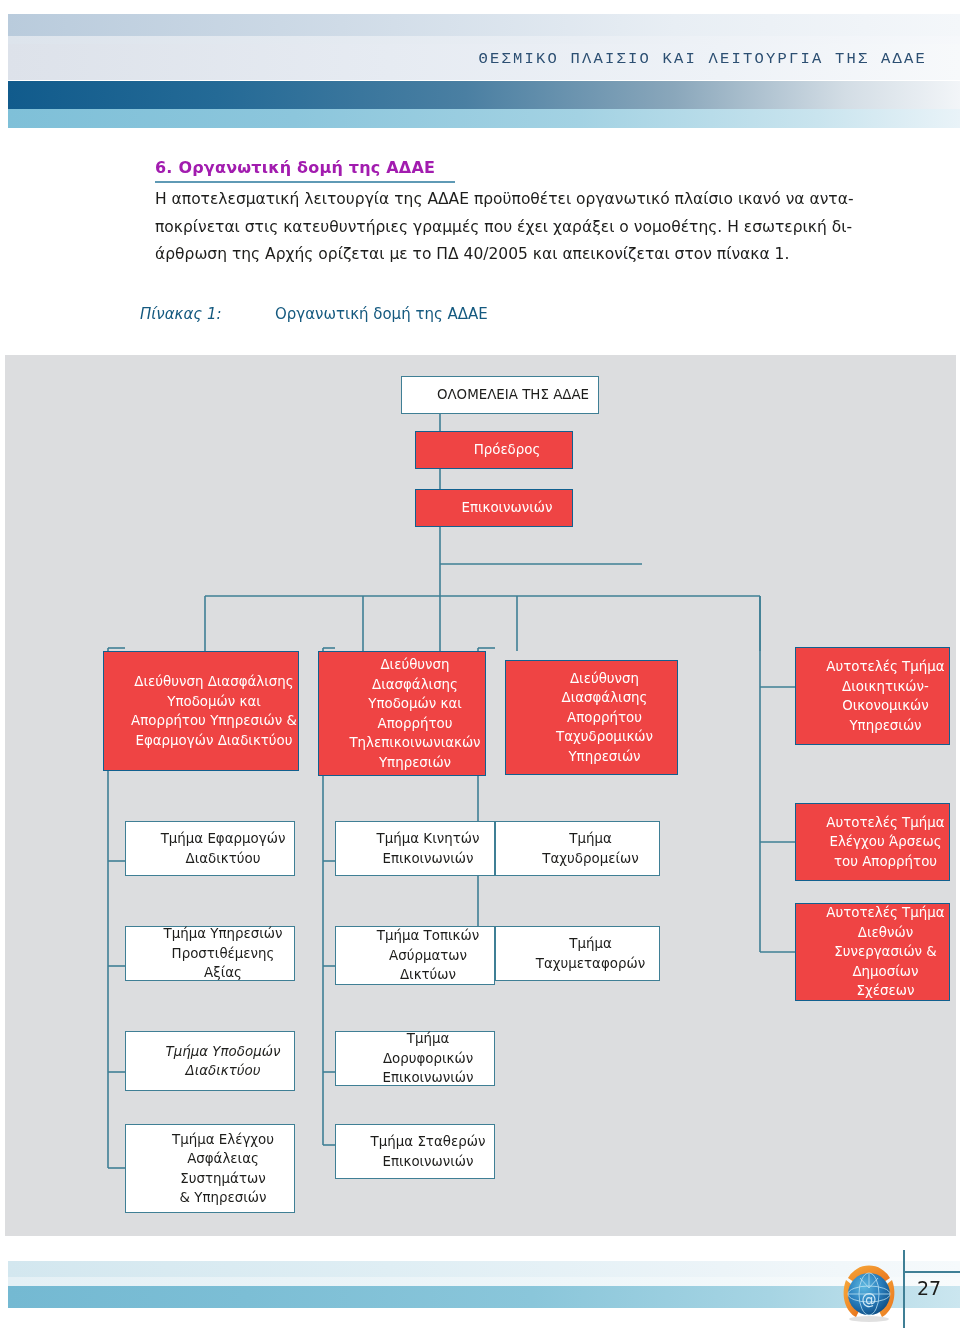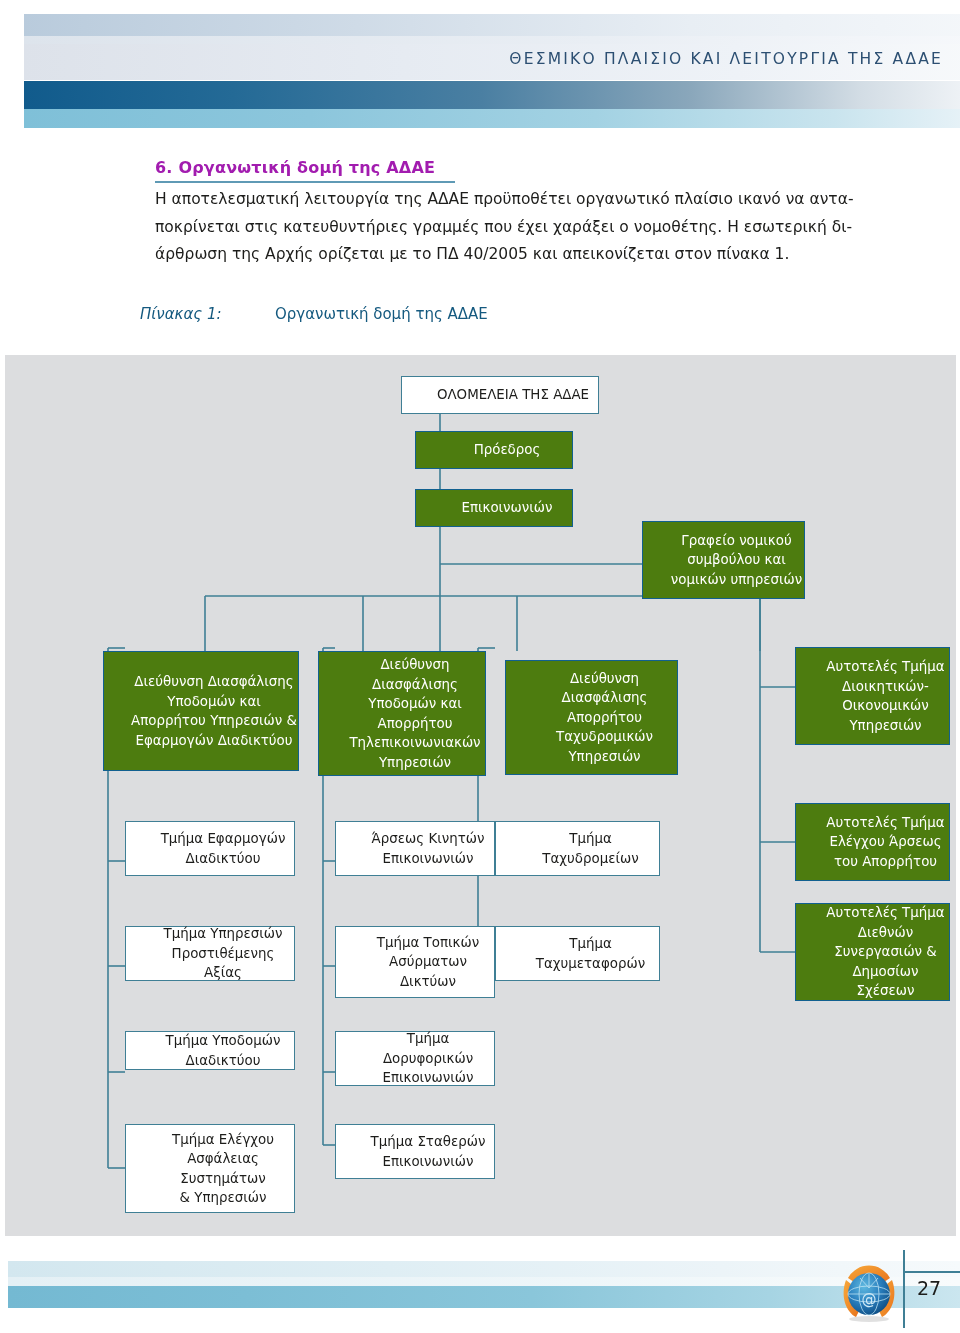--- a/index.html
+++ b/index.html
@@ -3,21 +3,21 @@
 <meta charset="utf-8">
 <style>
   html,body{margin:0;padding:0;}
   body{
     width:960px;height:1333px;position:relative;overflow:hidden;
     background:#ffffff;
     font-family:"DejaVu Sans","Liberation Sans",sans-serif;
   }
 
   
-  .hdr{position:absolute;left:16px;top:0;width:939px;height:130px;}
+  .hdr{position:absolute;left:0;top:0;width:939px;height:130px;font-family:Liberation Mono, monospace;}
   .band1{position:absolute;left:8px;top:14px;width:952px;height:22px;
          background:linear-gradient(to right,#b9cbdc 0%,#cfdbe7 35%,#e8eef4 70%,#f4f7fa 100%);}
   .band2{position:absolute;left:8px;top:36px;width:952px;height:8px;
          background:linear-gradient(to right,#dde4ec 0%,#e9eef4 60%,#f6f8fb 100%);}
   .band3{position:absolute;left:8px;top:44px;width:952px;height:36px;
          background:linear-gradient(to right,#dde2ea 0%,#e6ebf2 40%,#eef2f7 75%,#f7f9fb 100%);}
   .hdr-title{position:absolute;right:12px;top:50px;
       font-size:15.5px;letter-spacing:2.2px;color:#2c4f72;white-space:nowrap;}
   .band4{position:absolute;left:8px;top:81px;width:952px;height:28px;
          background:linear-gradient(to right,#115b8c 0%,#246a96 22%,#4a7fa2 48%,#8aa7bb 70%,#d3dde5 88%,#f2f5f8 100%);}
@@ -36,21 +36,21 @@
   .tbl-cap{position:absolute;left:140px;top:155px;width:760px;font-size:15px;color:#14597f;}
   .tbl-cap .lbl{display:inline-block;width:135px;font-style:italic;}
   .tbl-cap .txt{display:inline-block;}
 
   
   .chart{position:absolute;left:5px;top:355px;width:951px;height:881px;
       background:#dcdddf;}
   .box{position:absolute;box-sizing:border-box;display:flex;align-items:center;
       justify-content:center;text-align:center;font-size:13.4px;line-height:19.5px;padding-left:26px;}
   .box.white{background:#ffffff;border:1px solid #3f7f95;color:#1d1d1b;}
-  .box.blue{background:#4d7c0f;color:#ffffff;border:1px solid #11608f;}
+  .box.blue{background:#ef4444;color:#ffffff;border:1px solid #11608f;}
   .lines{position:absolute;left:0;top:0;width:951px;height:881px;pointer-events:none;}
 
   
   .ftr{position:absolute;left:0;top:1255px;width:900px;height:78px;}
   .fb1{position:absolute;left:8px;top:6px;width:952px;height:16px;
        background:linear-gradient(to right,#d3e7ef 0%,#dfeef4 40%,#ecf4f8 75%,#f6fafc 100%);}
   .fb2{position:absolute;left:8px;top:22px;width:952px;height:9px;
        background:linear-gradient(to right,#e4f0f5 0%,#eef6f9 60%,#f8fbfc 100%);}
   .fb3{position:absolute;left:8px;top:31px;width:952px;height:22px;
        background:linear-gradient(to right,#74b9d2 0%,#7cbed5 25%,#8ac6da 55%,#a6d4e3 80%,#cbe6ef 100%);}
@@ -126,23 +126,20 @@
       <line x1="473" y1="293" x2="473" y2="611"></line>
       <line x1="473" y1="293" x2="490" y2="293"></line>
       <line x1="473" y1="506" x2="490" y2="506"></line>
       <line x1="473" y1="611" x2="490" y2="611"></line>
     </g>
   </svg>
 
   <div class="box white" style="left:396px;top:21px;width:198px;height:38px;">ΟΛΟΜΕΛΕΙΑ ΤΗΣ ΑΔΑΕ</div>
   <div class="box blue" style="left:410px;top:76px;width:158px;height:38px;">Πρόεδρος</div>
   <div class="box blue" style="left:410px;top:134px;width:158px;height:38px;">Επικοινωνιών</div>
-  <div class="box blue" style="left:637px;top:166px;width:163px;height:78px;white-space:pre-line;">Γραφείο νομικού
-συμβούλου και
-νομικών υπηρεσιών</div>
 
   <div class="box blue" style="left:98px;top:296px;width:196px;height:120px;white-space:pre-line;">Διεύθυνση Διασφάλισης
 Υποδομών και
 Απορρήτου Υπηρεσιών &amp;
 Εφαρμογών Διαδικτύου</div>
   <div class="box blue" style="left:313px;top:296px;width:168px;height:125px;white-space:pre-line;">Διεύθυνση Διασφάλισης
 Υποδομών και
 Απορρήτου
 Τηλεπικοινωνιακών
 Υπηρεσιών</div>
@@ -160,30 +157,30 @@
 του Απορρήτου</div>
   <div class="box blue" style="left:790px;top:548px;width:155px;height:98px;white-space:pre-line;">Αυτοτελές Τμήμα
 Διεθνών
 Συνεργασιών &amp;
 Δημοσίων Σχέσεων</div>
 
   <div class="box white" style="left:120px;top:466px;width:170px;height:55px;white-space:pre-line;">Τμήμα Εφαρμογών
 Διαδικτύου</div>
   <div class="box white" style="left:120px;top:571px;width:170px;height:55px;white-space:pre-line;">Τμήμα Υπηρεσιών
 Προστιθέμενης Αξίας</div>
-  <div class="box white" style="left:120px;top:676px;width:170px;height:39px;white-space:pre-line;">Τμήμα Υποδομών
+  <div class="box white" style="left:120px;top:676px;width:170px;height:60px;white-space:pre-line;font-style:italic;">Τμήμα Υποδομών
 Διαδικτύου</div>
   <div class="box white" style="left:120px;top:769px;width:170px;height:89px;white-space:pre-line;">Τμήμα Ελέγχου
 Ασφάλειας
 Συστημάτων
 &amp; Υπηρεσιών</div>
 
-  <div class="box white" style="left:330px;top:466px;width:160px;height:55px;white-space:pre-line;">Άρσεως Κινητών
+  <div class="box white" style="left:330px;top:466px;width:160px;height:55px;white-space:pre-line;">Τμήμα Κινητών
 Επικοινωνιών</div>
-  <div class="box white" style="left:330px;top:571px;width:160px;height:72px;white-space:pre-line;">Τμήμα Τοπικών
+  <div class="box white" style="left:330px;top:571px;width:160px;height:59px;white-space:pre-line;">Τμήμα Τοπικών
 Ασύρματων Δικτύων</div>
   <div class="box white" style="left:330px;top:676px;width:160px;height:55px;white-space:pre-line;">Τμήμα Δορυφορικών
 Επικοινωνιών</div>
   <div class="box white" style="left:330px;top:769px;width:160px;height:55px;white-space:pre-line;">Τμήμα Σταθερών
 Επικοινωνιών</div>
 
   <div class="box white" style="left:490px;top:466px;width:165px;height:55px;white-space:pre-line;">Τμήμα
 Ταχυδρομείων</div>
   <div class="box white" style="left:490px;top:571px;width:165px;height:55px;white-space:pre-line;">Τμήμα
 Ταχυμεταφορών</div>

